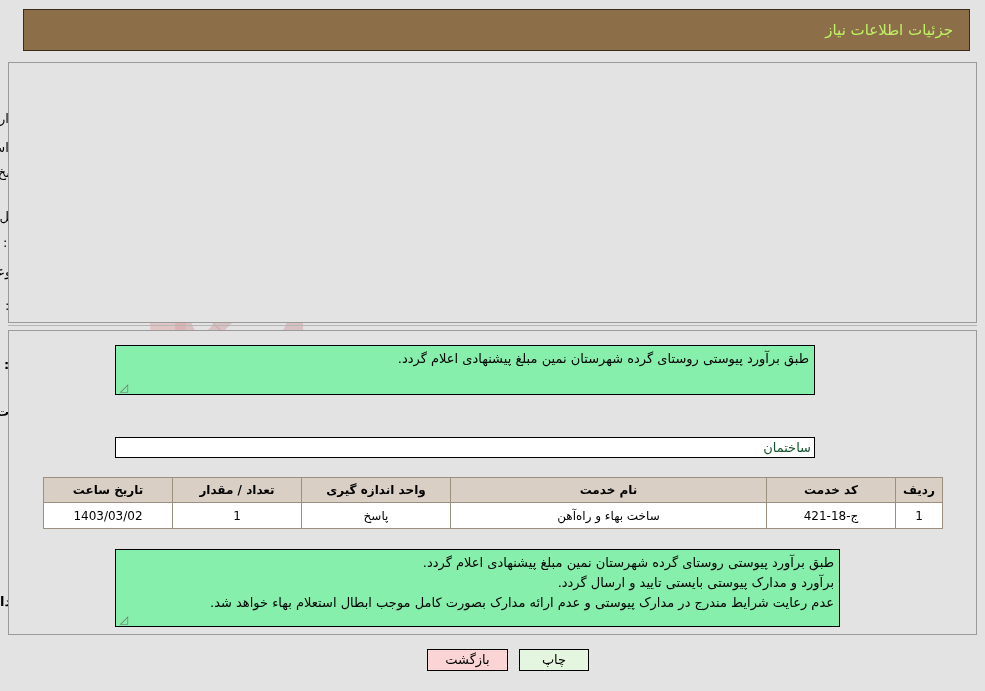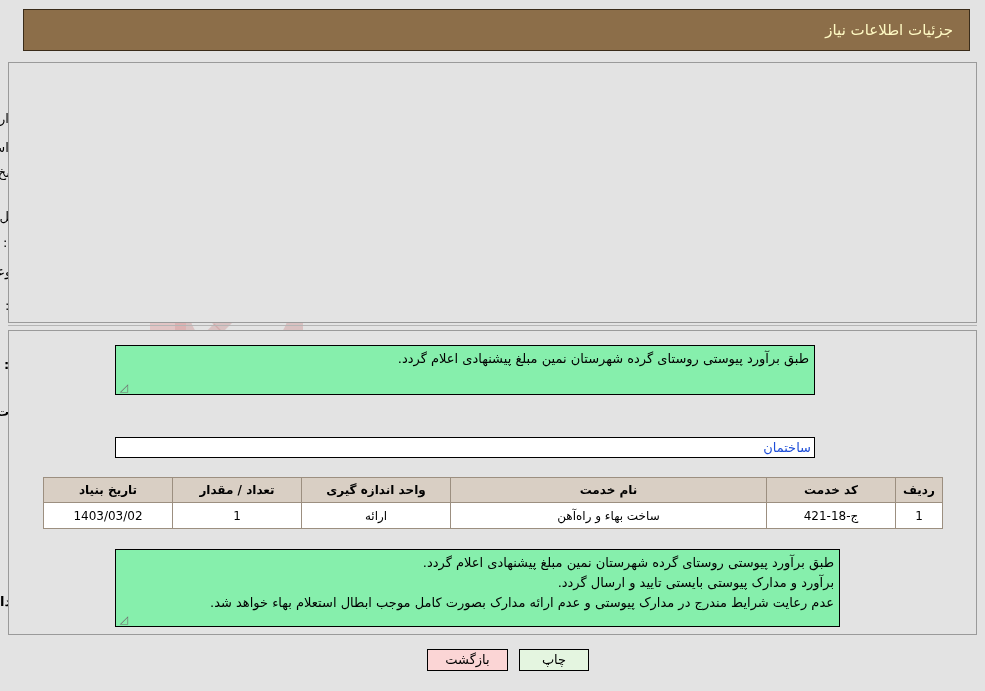--- a/index.html
+++ b/index.html
@@ -60,21 +60,21 @@
     height: 42px;
     background: #8c6e49;
     border: 1px solid #3a2c1a;
     box-sizing: border-box;
     z-index: 10;
   }
   .header-title {
     position: absolute;
     right: 16px;
     top: 11px;
-    color: #fef9c3;
+    color: #bef264;
     font-size: 15px;
     white-space: nowrap;
   }
 
   
   .panel {
     position: absolute;
     background: #e3e3e3;
     border: 1px solid #9a9a9a;
     box-sizing: border-box;
@@ -100,21 +100,21 @@
     cursor: pointer;
   }
 
   
   .fld {
     position: absolute;
     background: #ffffff;
     border: 1px solid #000000;
     box-sizing: border-box;
     font-size: 13px;
-    color: #1d4ed8;
+    color: #14532d;
     line-height: 19px;
     height: 21px;
     padding: 0 3px;
     overflow: hidden;
     white-space: nowrap;
     font-family: "DejaVu Sans", "Liberation Sans", sans-serif;
   }
   .fld.ctr   { text-align: center; }
   .fld.right { text-align: right; }
   .fld.cream { background: #fbf8e3; }
@@ -325,29 +325,29 @@
   <div class="fld right" style="right:170px; top:437px; width:700px; z-index:9;">ساختمان</div>
 
   <table class="tbl">
     <thead>
       <tr>
         <th style="width:38px;">ردیف</th>
         <th style="width:120px;margin-left:22px;">کد خدمت</th>
         <th>نام خدمت</th>
         <th style="width:140px;">واحد اندازه گیری</th>
         <th style="width:120px;">تعداد / مقدار</th>
-        <th style="width:120px;">تاریخ بنیاد</th>
+        <th style="width:120px;">تاریخ ساعت</th>
       </tr>
     </thead>
     <tbody>
       <tr>
         <td>1</td>
         <td>ج-18-421</td>
         <td>ساخت بهاء و راه‌آهن</td>
-        <td>ارائه</td>
+        <td>پاسخ</td>
         <td>1</td>
         <td>1403/03/02</td>
       </tr>
     </tbody>
   </table>
 
   <div class="lbl lbl-bold" style="right:888px; top:594px;">توضیحات خریدار:</div>
   <div class="ta" style="right:145px; top:549px; width:725px; height:78px; z-index:9;">
     <div>طبق برآورد پیوستی روستای گرده شهرستان نمین مبلغ پیشنهادی اعلام گردد.</div>
     <div>برآورد و مدارک پیوستی بایستی تایید و ارسال گردد.</div>

